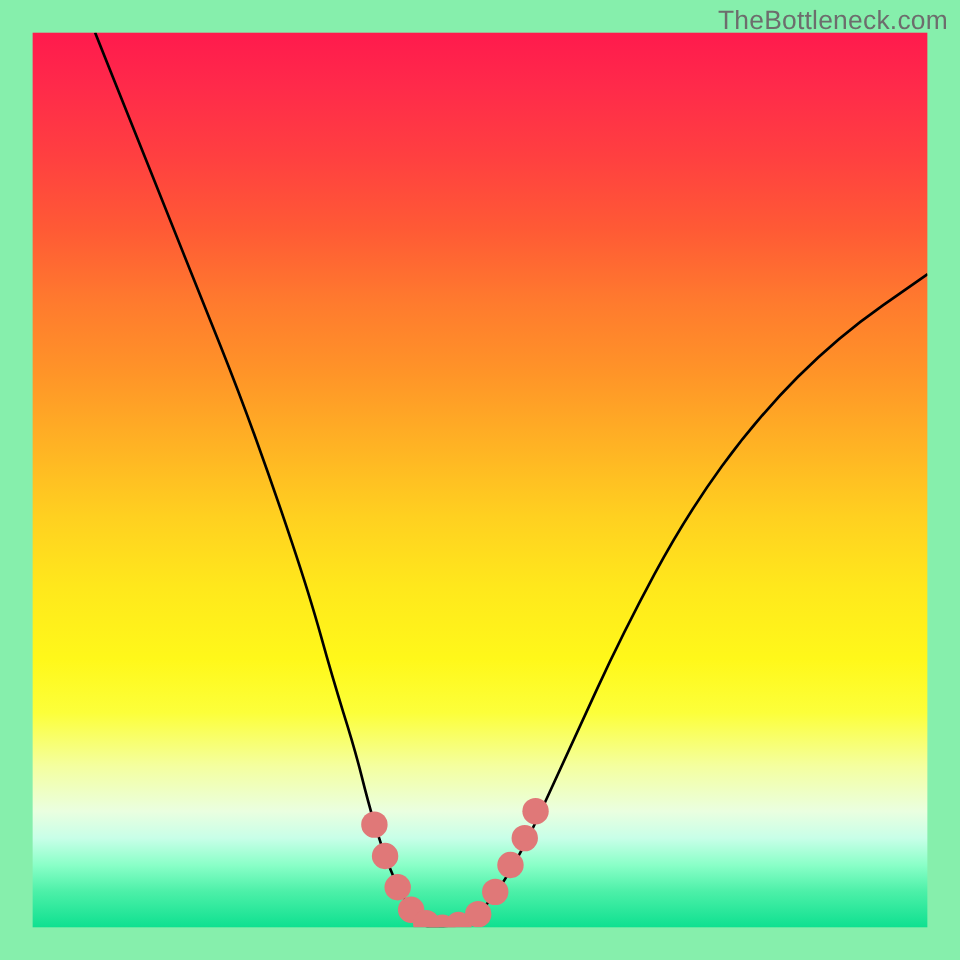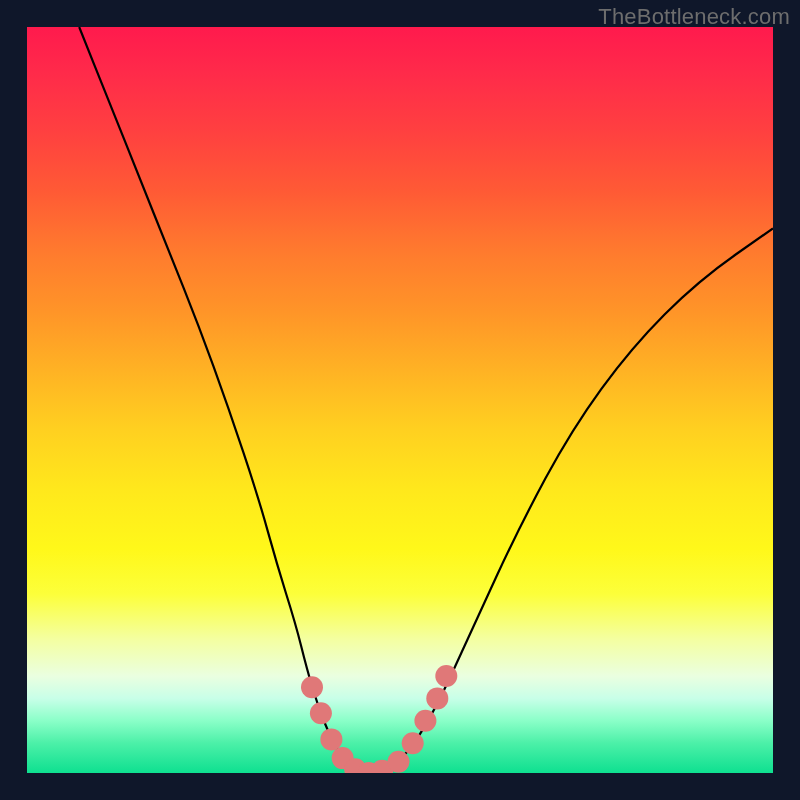--- a/index.html
+++ b/index.html
@@ -10,21 +10,21 @@
     background: #000;
     overflow: hidden;
     font-family: Arial, Helvetica, sans-serif;
   }
   .frame {
     position: absolute;
     left: 0;
     top: 0;
     width: 800px;
     height: 800px;
-    background: #0f172a;
+    background: #86efac;
   }
   .plot-area {
     position: absolute;
     left: 27px;
     top: 27px;
     width: 746px;
     height: 746px;
     overflow: hidden;
   }
   .gradient-bg {

